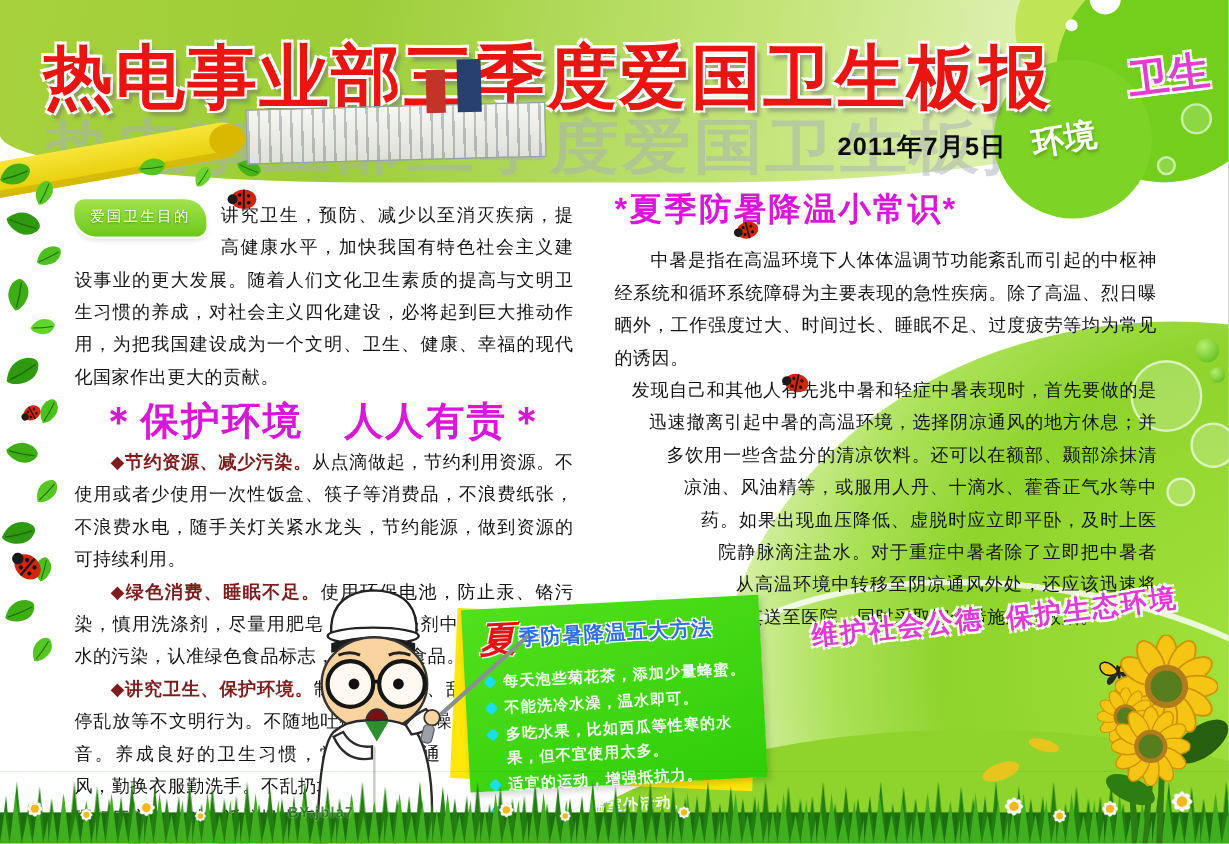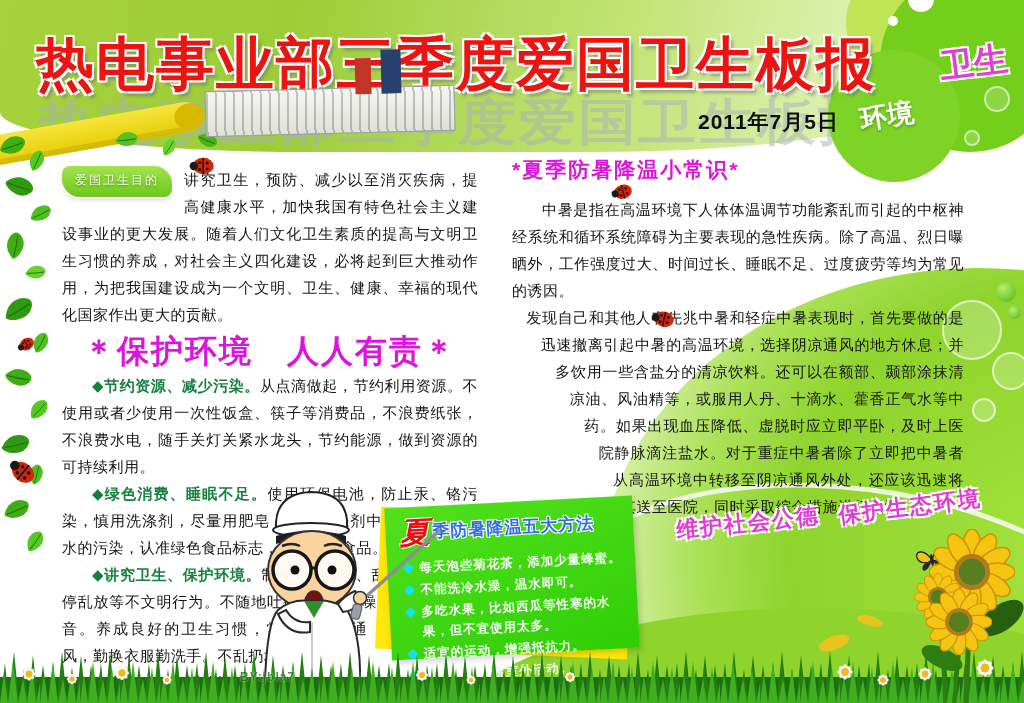--- a/index.html
+++ b/index.html
@@ -53,24 +53,24 @@
   .tag{display:inline-block;background:linear-gradient(180deg,#a3e34e,#6cc81a);color:#fff;font-weight:400;
     padding:1px 13px 3px;border-radius:8px 18px 8px 18px;font-size:12px;letter-spacing:2px;
     text-shadow:0 1px 2px #3c8a06;box-shadow:0 0 0 2px rgba(255,255,255,.85),0 3px 4px rgba(0,0,0,.15);}
   .body-text{font-size:15px;line-height:27px;color:#141414;text-align:justify;letter-spacing:.5px;margin:0;}
   .col-left{position:absolute;left:62px;top:166px;width:416px;z-index:5;}
   .col-right{position:absolute;left:512px;top:156px;width:452px;z-index:5;}
   .para1 .tag{float:left;margin:0 12px 4px 0;}
   .h2-left{margin:6px 0 4px;font-size:32px;line-height:34px;font-weight:900;color:#da16da;letter-spacing:2px;text-align:center;
     text-shadow:-2px -2px 0 #fff,2px -2px 0 #fff,-2px 2px 0 #fff,2px 2px 0 #fff;}
   .bullet{margin:0;text-indent:2em;}
-  .lead{color:#15803d;font-weight:800;}
+  .lead{color:#7f1d1d;font-weight:800;}
   .doctor-spacer{float:right;width:195px;height:330px;margin:58px 0 0 8px;
     shape-outside:polygon(60% 0,32% 40%,12% 75%,2% 100%,100% 100%,100% 0);}
-  .h2-right{margin:0 0 12px;font-size:21px;font-weight:900;color:#da16da;letter-spacing:2px;
+  .h2-right{margin:0 0 12px;font-size:27px;font-weight:900;color:#da16da;letter-spacing:2px;
     text-shadow:-2px -2px 0 #fff,2px -2px 0 #fff,-2px 2px 0 #fff,2px 2px 0 #fff;}
   .tagline{margin:10px 0 8px;}
   .indent{text-indent:2em;}
   .blob-spacer{float:left;width:118px;height:200px;margin:4px 6px 0 0;shape-outside:polygon(0 0,88% 100%,0 100%);}
 
   
   .slogan{position:absolute;z-index:5;font-size:22px;font-weight:900;color:#e23ad6;letter-spacing:2px;
     text-shadow:-2px -2px 0 #fff,2px -2px 0 #fff,-2px 2px 0 #fff,2px 2px 0 #fff;}
   .slogan1{left:676px;top:508px;transform:rotate(-6deg);}
   .slogan2{left:838px;top:492px;transform:rotate(-7deg);}

